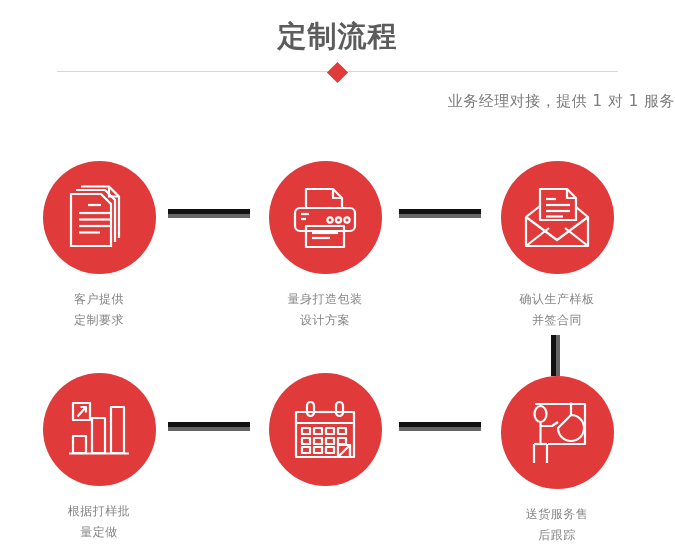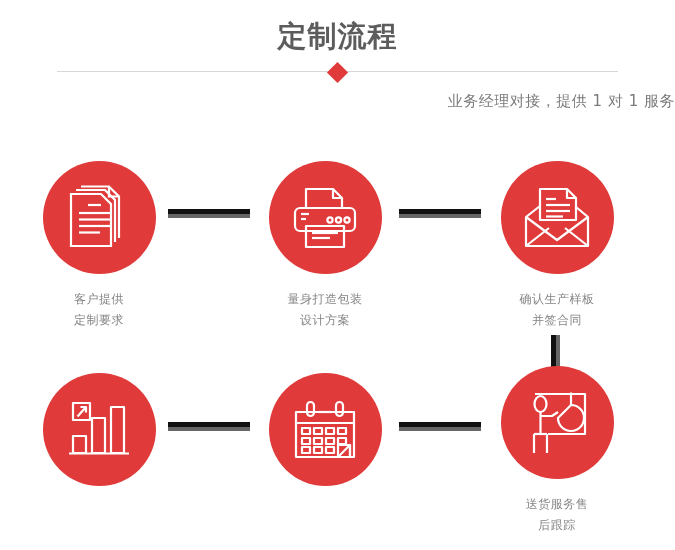--- a/index.html
+++ b/index.html
@@ -86,21 +86,21 @@
   .step {
     position: absolute;
     width: 170px;
     text-align: center;
   }
   .step-0 { left: 14px;  top: 11px; }
   .step-1 { left: 240px; top: 11px; }
   .step-2 { left: 472px; top: 11px; }
   .step-3 { left: 14px;  top: 223px; }
   .step-4 { left: 240px; top: 223px; }
-  .step-5 { left: 472px; top: 216px; }
+  .step-5 { left: 472px; top: 226px; }
 
   .circle {
     width: 113px;
     height: 113px;
     border-radius: 50%;
     background: #e03a3a;
     margin: 0 auto;
     position: relative;
   }
   .circle svg {
@@ -275,20 +275,22 @@
           <rect x="6" y="3" width="17" height="17"></rect>
           <path d="M10.5 16.5 L19 7"></path>
           <path d="M13.5 7 H19 V12.5"></path>
           <rect x="6" y="36" width="13" height="17"></rect>
           <rect x="25" y="18" width="13" height="35"></rect>
           <rect x="44" y="7" width="13" height="46"></rect>
           <path d="M2 53.5 H62"></path>
         </g>
       </svg>
     </div>
+    <div class="step-label">根据打样批
+量定做</div>
   </div>
 
   <div class="step step-4">
     <div class="circle">
       <svg width="64" height="60" viewBox="0 0 64 60">
         <g fill="none" stroke="#ffffff" stroke-width="2.2" stroke-linejoin="round">
           <path d="M3 12 H61 V57 H3 Z"></path>
           <path d="M3 23 H61"></path>
           <rect x="14" y="2" width="7" height="14" rx="3.5"></rect>
           <rect x="43" y="2" width="7" height="14" rx="3.5"></rect>

